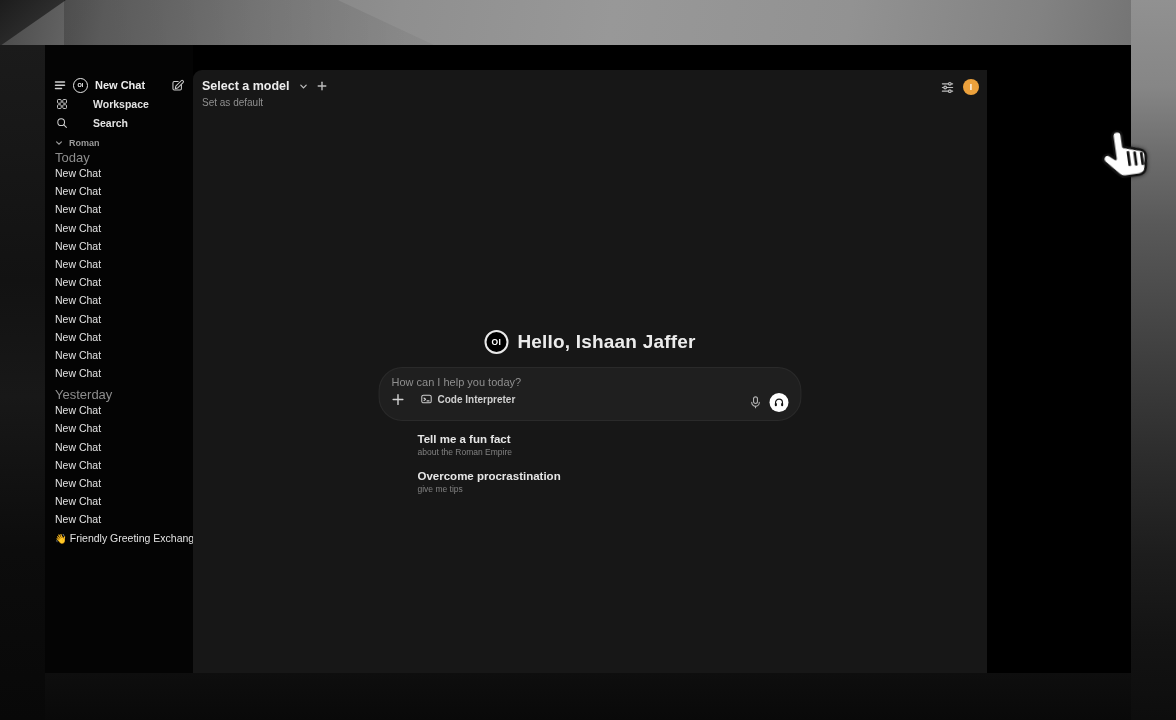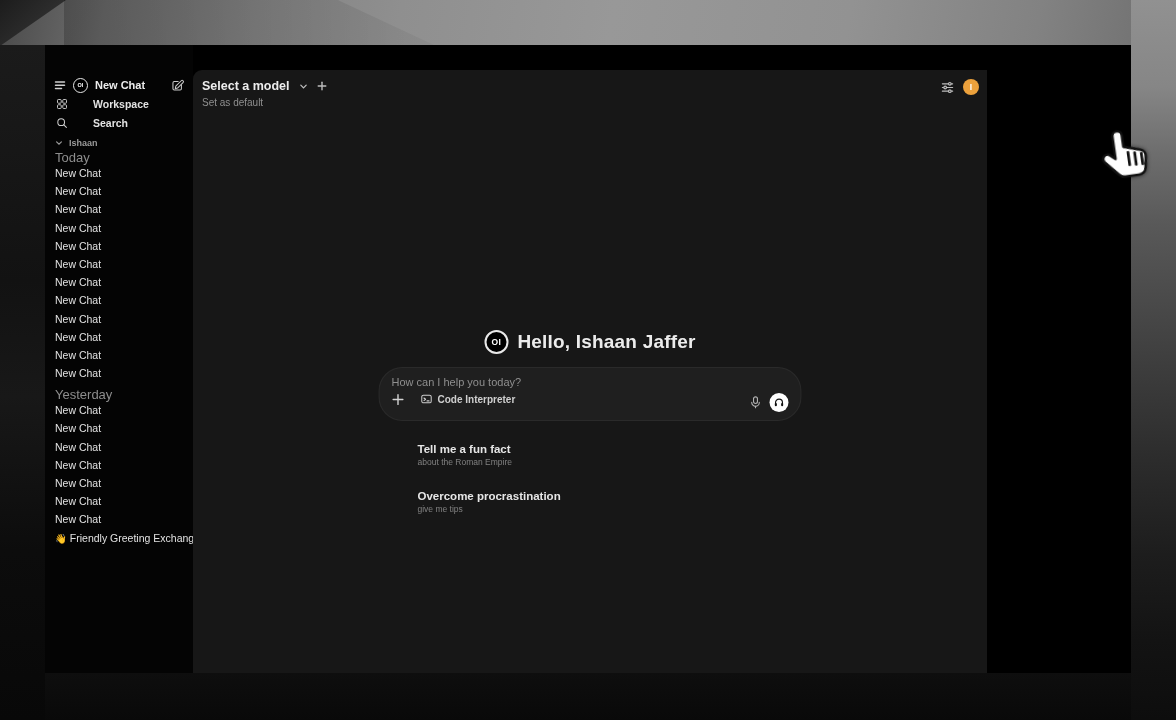--- a/index.html
+++ b/index.html
@@ -74,21 +74,21 @@
   .input-toolbar { display:flex; align-items:flex-start; height:20px; }
   .chip { display:flex; align-items:center; gap:5px; margin-left:16px; color:#cfcfcf; font-size:10px;
     font-weight:600; cursor:pointer; }
   .toolbar-right { margin-left:auto; display:flex; align-items:center; gap:8px; }
   .hp-btn { width:19px; height:19px; border-radius:50%; background:#fff; color:#111;
     display:flex; align-items:center; justify-content:center; cursor:pointer; }
 
   .suggested { margin-top:4px; }
   .suggested-hdr { display:flex; align-items:center; gap:5px; margin-left:33px; height:10px;
     font-size:8px; color:#7d7d7d; font-weight:600; }
-  .suggestion { margin-left:39px; margin-top:22px; cursor:pointer; }
+  .suggestion { margin-left:39px; margin-top:12px; cursor:pointer; }
   .suggestion-title { font-size:11.5px; font-weight:600; color:#e6e6e6; line-height:13px; }
   .suggestion-sub { font-size:8.5px; color:#818181; line-height:11px; margin-top:1px; }
 
   
   .cursor { position:absolute; left:1099px; top:126px; width:58px; height:58px; pointer-events:none;
     transform:rotate(-8deg); filter:drop-shadow(0 0 2px rgba(0,0,0,.6)); }
 
   svg { display:block; }
 </style>
 </head>
@@ -149,21 +149,21 @@
         </span>
         <span>Search</span>
       </div>
 
       <div class="sb-chats-hdr">
         <span class="icon-btn">
           <svg width="8" height="8" viewBox="0 0 10 10" fill="none" stroke="#9a9a9a" stroke-width="1.5" stroke-linecap="round">
               <polyline points="2,3.5 5,6.5 8,3.5"></polyline>
             </svg>
         </span>
-        <span>Ishaan</span>
+        <span>Roman</span>
       </div>
 
       <div id="chat-sections">
           <div class="chat-section-label">Today</div>
           <div class="chat-item">New Chat</div>
           <div class="chat-item">New Chat</div>
           <div class="chat-item">New Chat</div>
           <div class="chat-item">New Chat</div>
           <div class="chat-item">New Chat</div>
           <div class="chat-item">New Chat</div>

